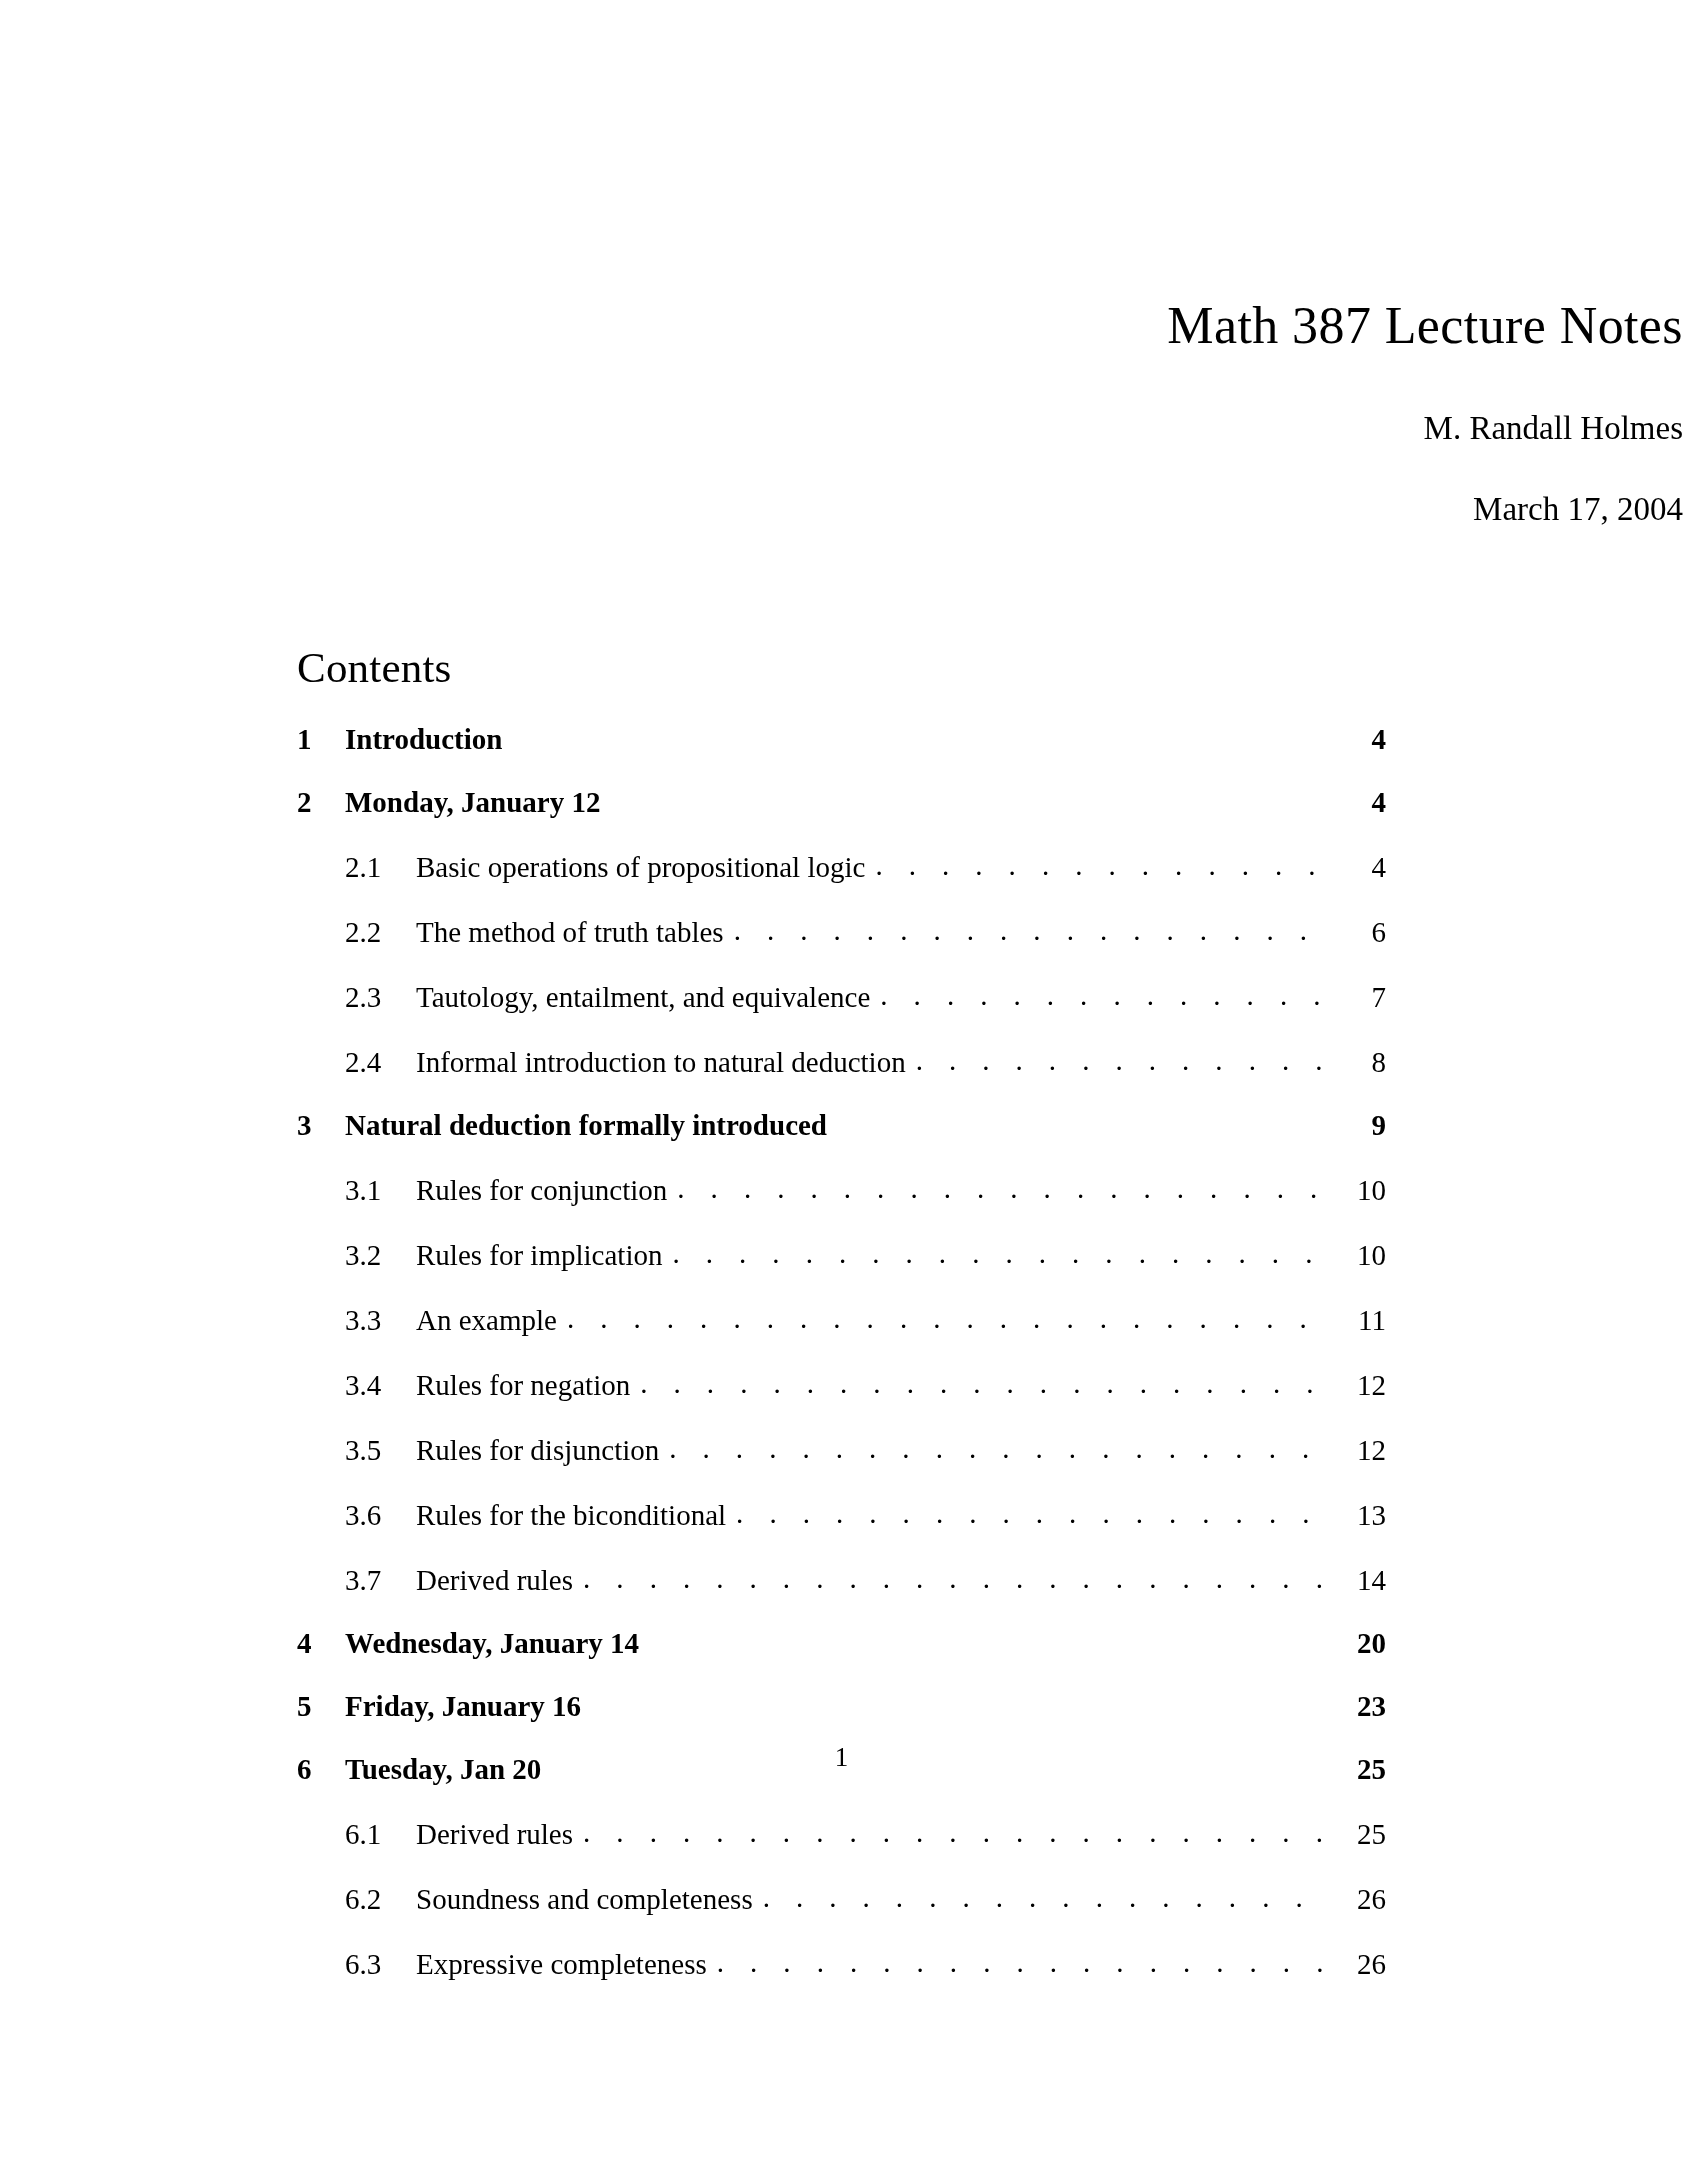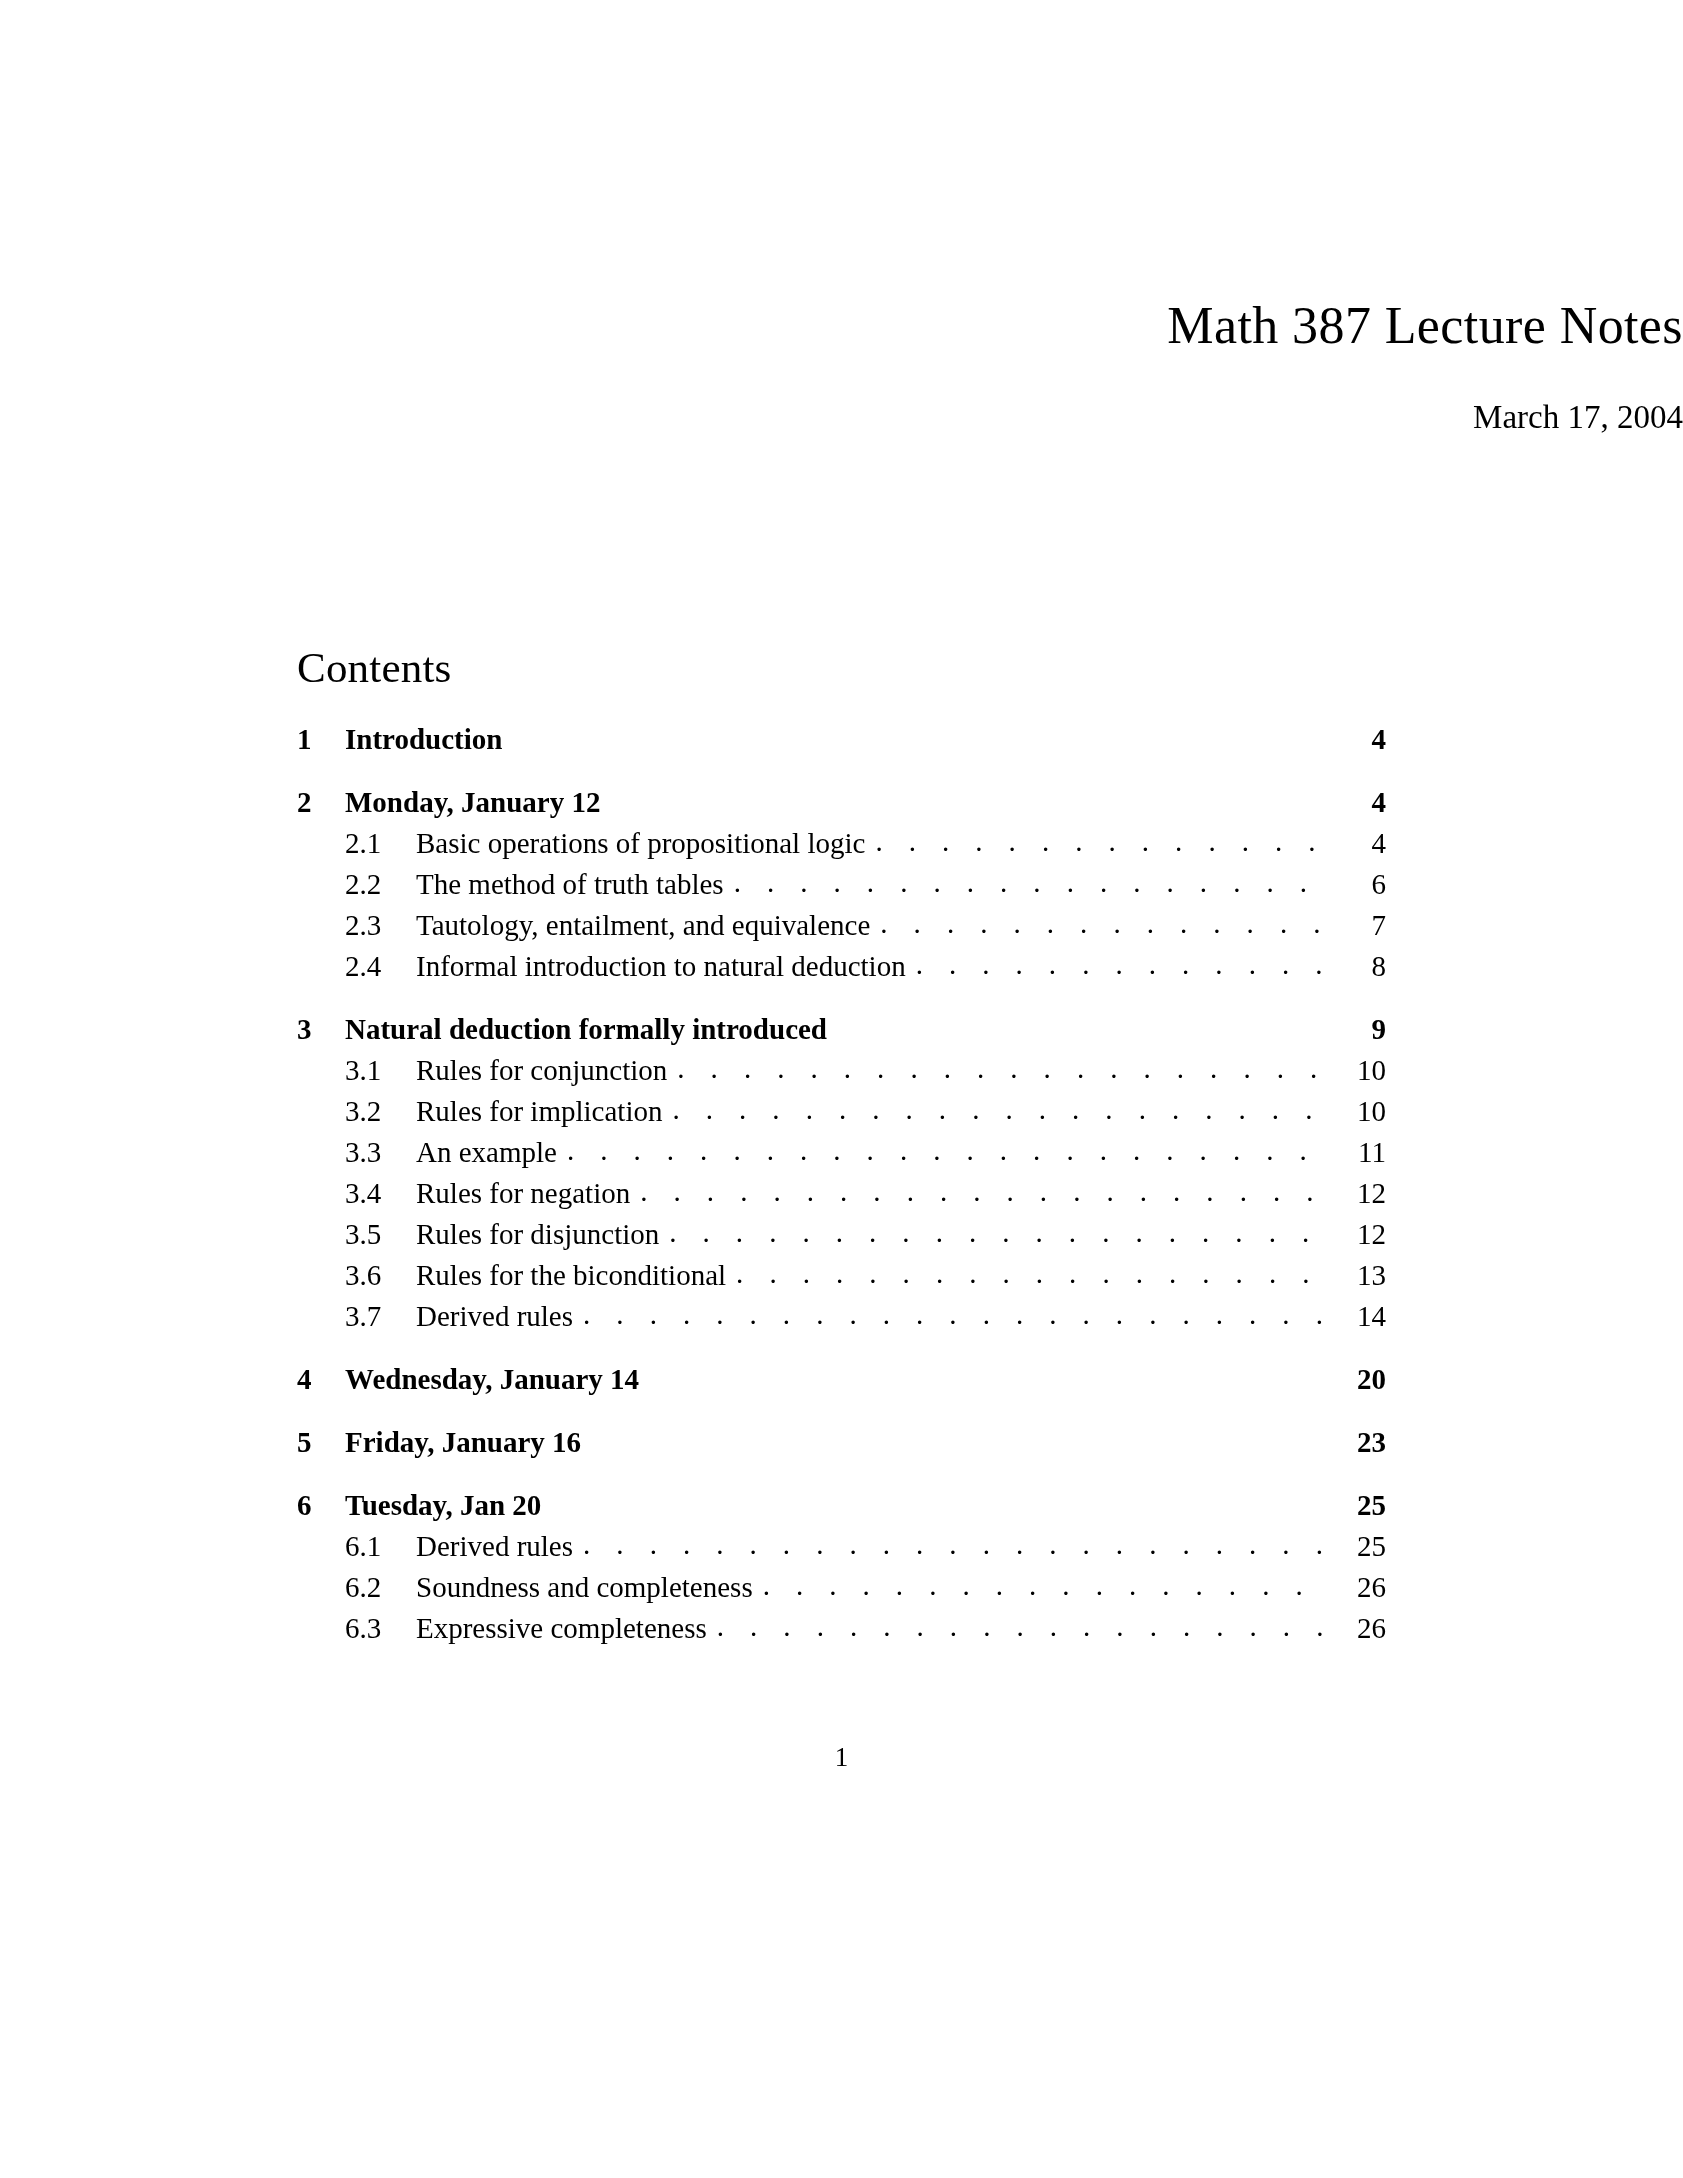--- a/index.html
+++ b/index.html
@@ -108,20 +108,21 @@
     flex: 0 0 48px;
     width: 48px;
   }
   .toc-row.level2 .toc-num {
     width: 71px;
     flex: 0 0 71px;
   }
   .toc-row.level2 .toc-title {
     white-space: nowrap;
     padding-right: 10px;
+    margin-top: 24px;
   }
 
   .toc-leader {
     flex: 1 1 auto;
     overflow: hidden;
     white-space: nowrap;
     letter-spacing: 9.4px;
     color: #000;
     transform: translateY(-2px);
     min-width: 10px;
@@ -147,20 +148,21 @@
     font-size: 27px;
   }
 </style>
 </head>
 <body>
 
 <div class="page">
 
   <div class="title-block">
     <h1 class="doc-title">Math 387 Lecture Notes</h1>
+    <p class="doc-author">M. Randall Holmes</p>
     <p class="doc-date">March 17, 2004</p>
   </div>
 
   <div class="contents-wrap">
     <h2 class="contents-heading">Contents</h2>
     <div class="toc" id="toc-list">
         <div class="toc-row level1">
           <span class="toc-num">1</span>
           <span class="toc-title">Introduction</span>
           <span class="toc-leader no-dots" style="letter-spacing: 0px; visibility: hidden;"></span>

